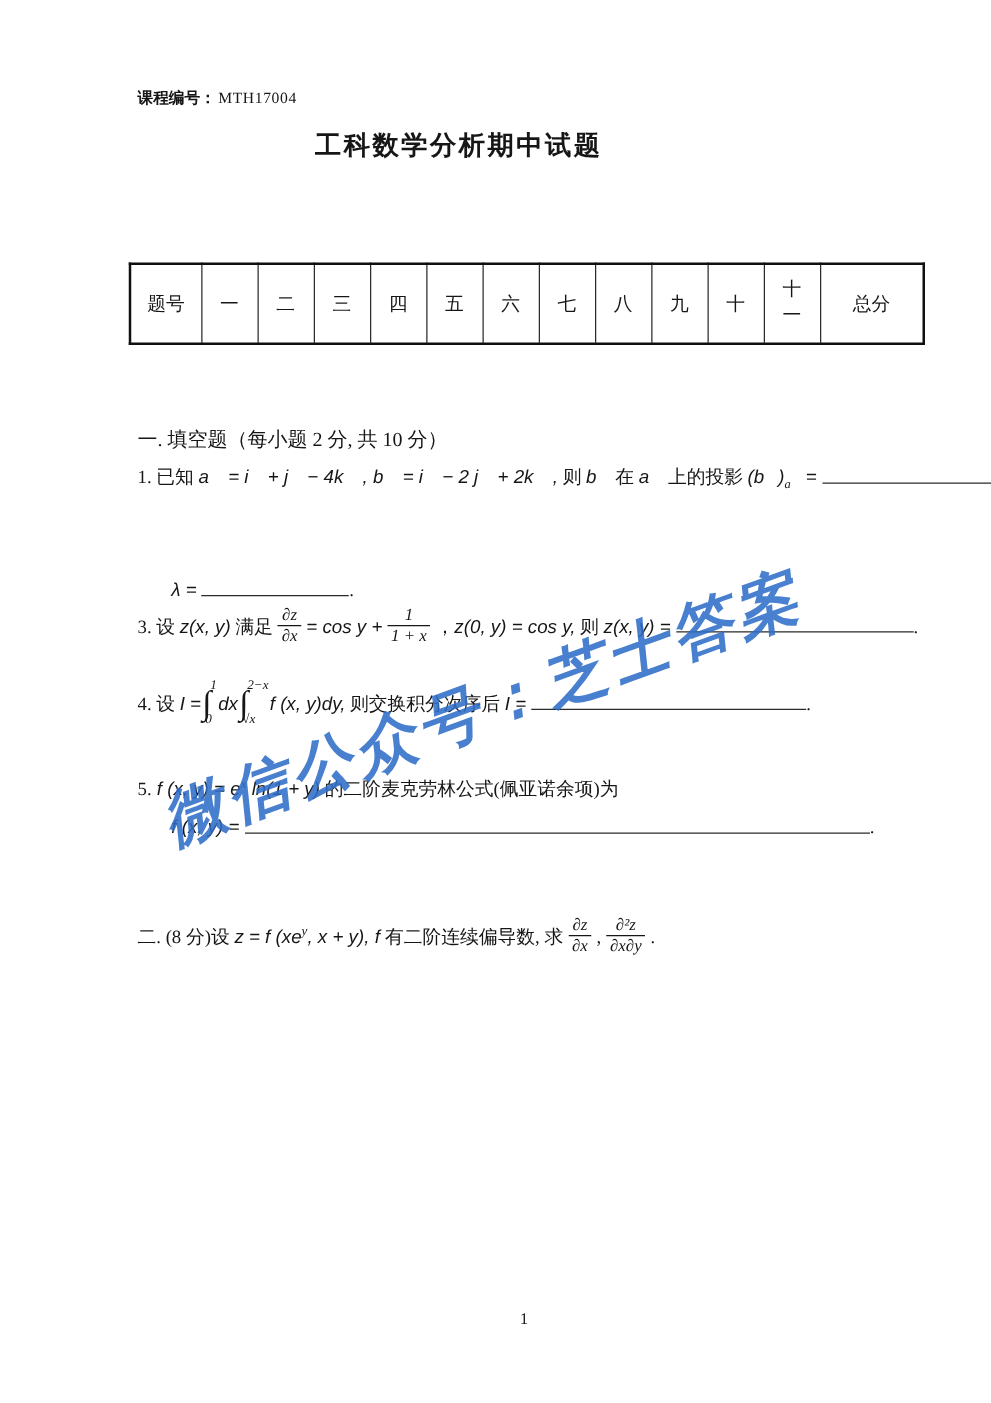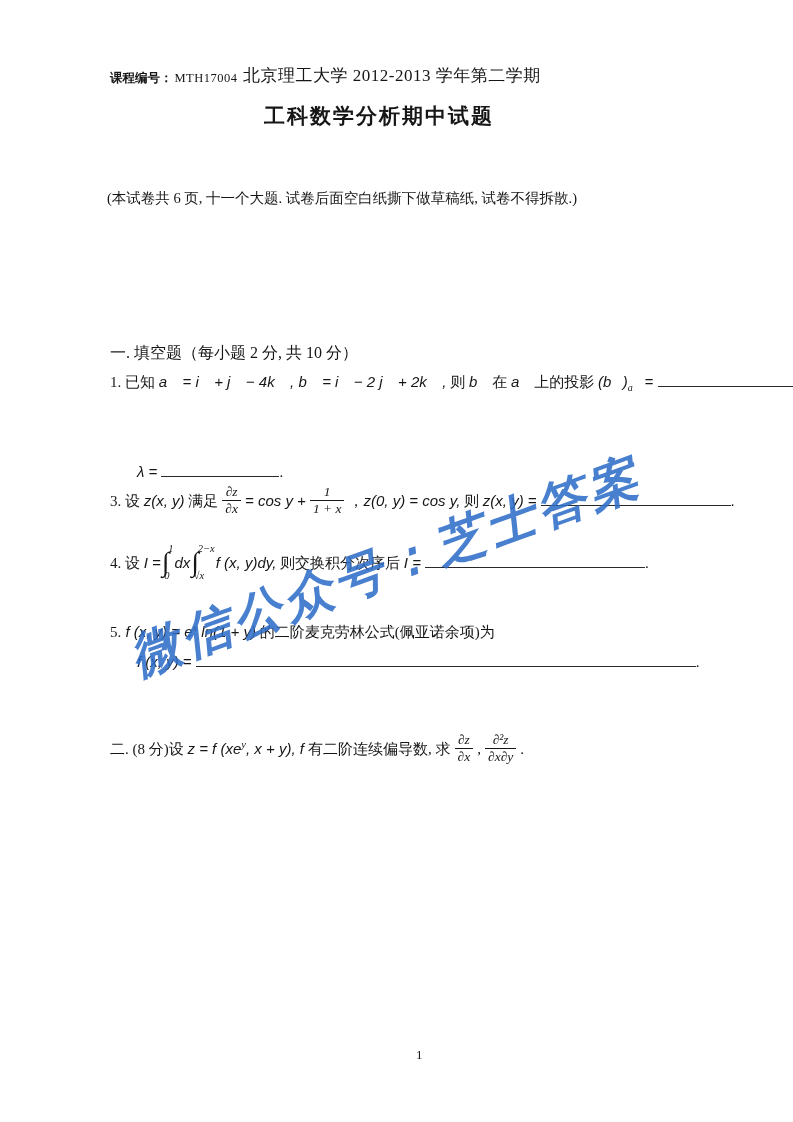--- a/index.html
+++ b/index.html
@@ -5,21 +5,21 @@
   html,body{margin:0;padding:0;background:#ffffff;}
   .page{position:relative;width:793px;height:1122px;background:#ffffff;overflow:hidden;
         font-family:"Liberation Serif","DejaVu Serif",serif;color:#161616;margin-top:10px;}
   .abs{position:absolute;}
 
   
   .course-line{top:60px;left:110px;font-size:12.5px;display:flex;align-items:baseline;}
   .course-lbl{font-family:"Liberation Sans","DejaVu Sans",sans-serif;font-weight:700;}
   .course-val{margin-left:2px;letter-spacing:.5px;}
   .term-line{top:54px;left:243px;font-size:17px;letter-spacing:.5px;}
-  .exam-title{top:92px;left:16px;width:726px;text-align:center;font-size:21px;font-weight:700;letter-spacing:2px;}
+  .exam-title{top:92px;left:4px;width:726px;text-align:center;font-size:21px;font-weight:700;letter-spacing:2px;}
 
   
   .fields{top:136px;left:110px;font-size:16px;}
   .ul{display:inline-block;border-bottom:1px solid #3a3a3a;height:15px;vertical-align:baseline;}
   .ul-class{width:110px;margin-right:60px;}
   .ul-id{width:120px;margin-right:50px;}
   .ul-name{width:136px;}
 
   .note{top:179px;left:107px;font-size:14.5px;}
 
@@ -71,43 +71,56 @@
 </style>
 </head>
 <body>
 
 <div class="page">
 
   <div class="abs course-line">
     <span class="course-lbl">课程编号：</span>
     <span class="course-val">MTH17004</span>
   </div>
-  <div class="abs term-line">北京理工大学 2012-2013 学年第二学期</div>
   <div class="abs exam-title">工科数学分析期中试题</div>
 
 
-  <div class="abs note">(本试卷共 6 页, 十一个大题. 试卷后面空白纸撕下做草稿纸, 试卷不得拆散.)</div>
 
   <table class="abs score">
     <colgroup>
       <col style="width:57px">
         <col style="width:45px">
         <col style="width:45px">
         <col style="width:45px">
       <col style="width:45px">
         <col style="width:45px">
         <col style="width:45px">
         <col style="width:45px">
       <col style="width:45px">
         <col style="width:45px">
         <col style="width:45px">
         <col style="width:45px">
       <col style="width:83px">
     </colgroup>
     <tbody>
+        <tr class="r1">
+      <td>题号</td>
+      <td>一</td>
+      <td>二</td>
+      <td>三</td>
+      <td>四</td>
+      <td>五</td>
+      <td>六</td>
+      <td>七</td>
+      <td>八</td>
+      <td>九</td>
+      <td>十</td>
+      <td><span class="wrapcell">十一</span></td>
+      <td>总分</td>
+    </tr>
   </tbody>
     </table>
 
   <div class="abs line sec-h">一. 填空题（每小题 2 分, 共 10 分）</div>
 
   <div class="abs line q1">
     <span class="cn">1.</span><span class="cn"> 已知 </span><span class="mt">a⃗ = i⃗ + j⃗ − 4k⃗ , b⃗ = i⃗ − 2 j⃗ + 2k⃗ ,</span><span class="cn">  则 </span><span class="mt">b⃗</span><span class="cn"> 在 </span><span class="mt">a⃗</span><span class="cn"> 上的投影 </span><span class="mt">(b⃗)</span><span class="sub">a⃗</span><span class="mt"> = </span><span class="blank b142"></span>
   </div>
 
   <div class="abs line q2b">

